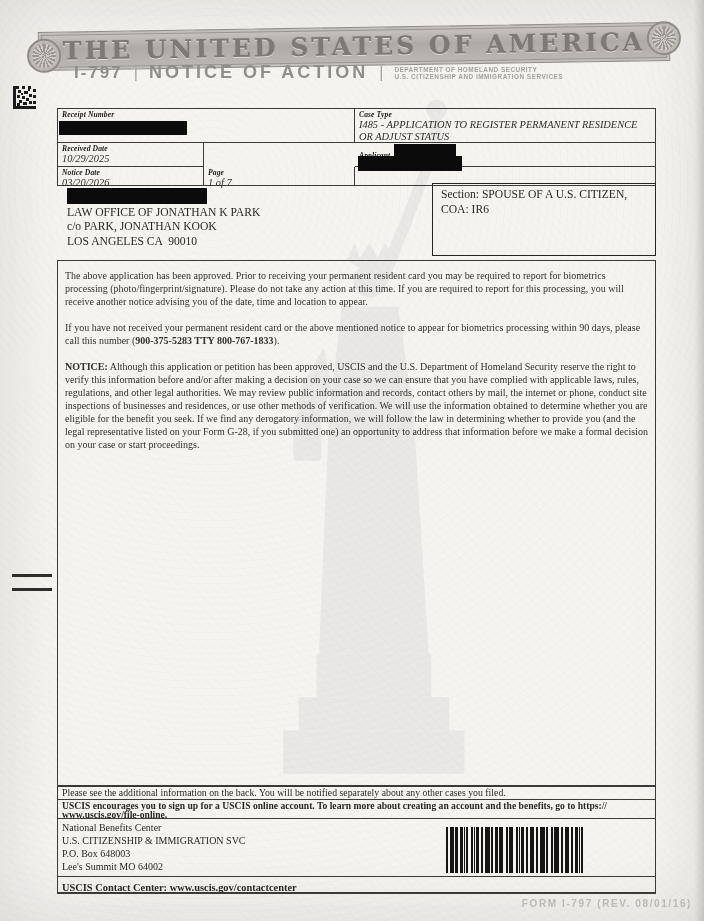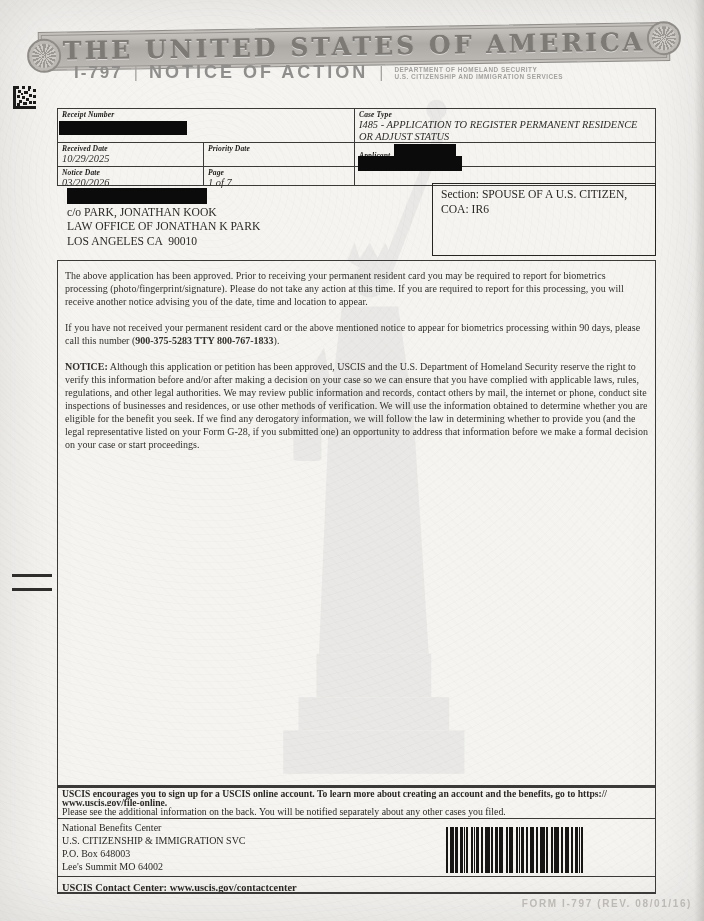--- a/index.html
+++ b/index.html
@@ -163,67 +163,63 @@
       <div class="redact receipt"></div>
     </div>
     <div class="cell bb" style="left:297px;top:0;width:300px;height:34px;">
       <div class="lbl">Case Type</div>
       <div class="val">I485 - APPLICATION TO REGISTER PERMANENT RESIDENCE OR ADJUST STATUS</div>
     </div>
     <div class="cell br bb" style="left:0;top:34px;width:146px;height:24px;">
       <div class="lbl">Received Date</div>
       <div class="val">10/29/2025</div>
     </div>
-    <div class="cell br bb" style="left:146px;top:34px;width:151px;height:24px;">
-      <div class="lbl">Priority Date</div>
-      <div class="val"></div>
-    </div>
     <div class="cell bb" style="left:297px;top:34px;width:300px;height:24px;">
       <span class="lbl">Applicant</span><span class="redact app1"></span>
       <div class="redact app2"></div>
     </div>
     <div class="cell br" style="left:0;top:58px;width:146px;height:19px;">
       <div class="lbl">Notice Date</div>
       <div class="val">03/20/2026</div>
     </div>
     <div class="cell br" style="left:146px;top:58px;width:151px;height:19px;">
       <div class="lbl">Page</div>
       <div class="val">1 of 7</div>
     </div>
     <div class="cell" style="left:297px;top:58px;width:300px;height:19px;"></div>
   </div>
 
   <div class="addr-section">
     <div class="redact addr"></div>
     <div class="addr-lines">
+      <span class="addr-line">LAW OFFICE OF JONATHAN K PARK</span>
       <span class="addr-line">c/o PARK, JONATHAN KOOK</span>
-      <span class="addr-line">LAW OFFICE OF JONATHAN K PARK</span>
       <span class="addr-line">LOS ANGELES CA  90010</span>
     </div>
     <div class="notice-box">
       <div><span>Section:</span><span> SPOUSE OF A U.S. CITIZEN,</span></div>
       <div><span>COA:</span><span> IR6</span></div>
     </div>
   </div>
 
   <div class="body-box">
     <p>The above application has been approved. Prior to receiving your permanent resident card you may be required to report for biometrics processing (photo/fingerprint/signature). Please do not take any action at this time. If you are required to report for this processing, you will receive another notice advising you of the date, time and location to appear.</p>
     <p><span>If you have not received your permanent resident card or the above mentioned notice to appear for biometrics processing within 90 days, please call this number (</span><span class="bold">900-375-5283 TTY 800-767-1833</span><span>).</span></p>
     <p><span class="bold">NOTICE:</span><span> Although this application or petition has been approved, USCIS and the U.S. Department of Homeland Security reserve the right to verify this information before and/or after making a decision on your case so we can ensure that you have complied with applicable laws, rules, regulations, and other legal authorities. We may review public information and records, contact others by mail, the internet or phone, conduct site inspections of businesses and residences, or use other methods of verification. We will use the information obtained to determine whether you are eligible for the benefit you seek. If we find any derogatory information, we will follow the law in determining whether to provide you (and the legal representative listed on your Form G-28, if you submitted one) an opportunity to address that information before we make a formal decision on your case or start proceedings.</span></p>
   </div>
 
   <div class="reg-mark m1"></div>
   <div class="reg-mark m2"></div>
 
   <div class="footer-stack">
+    <div class="f-row f-add">Please see the additional information on the back. You will be notified separately about any other cases you filed.</div>
     <div class="f-row f-online">
       <span>USCIS encourages you to sign up for a USCIS online account. To learn more about creating an account and the benefits, go to https://</span><br>
       <span>www.uscis.gov/file-online.</span>
     </div>
-    <div class="f-row f-add">Please see the additional information on the back. You will be notified separately about any other cases you filed.</div>
     <div class="f-row f-office">
       <div class="office-lines">
         <span>National Benefits Center</span>
         <span>U.S. CITIZENSHIP &amp; IMMIGRATION SVC</span>
         <span>P.O. Box 648003</span>
         <span>Lee's Summit MO 64002</span>
       </div>
       <div class="barcode"></div>
     </div>
     <div class="f-row f-contact">

